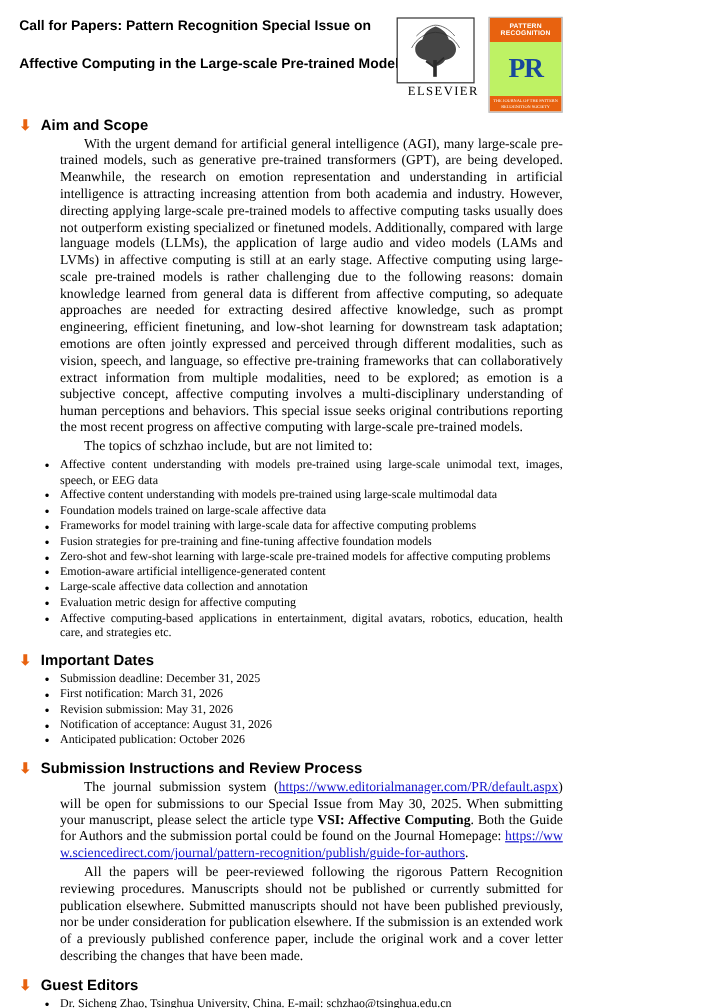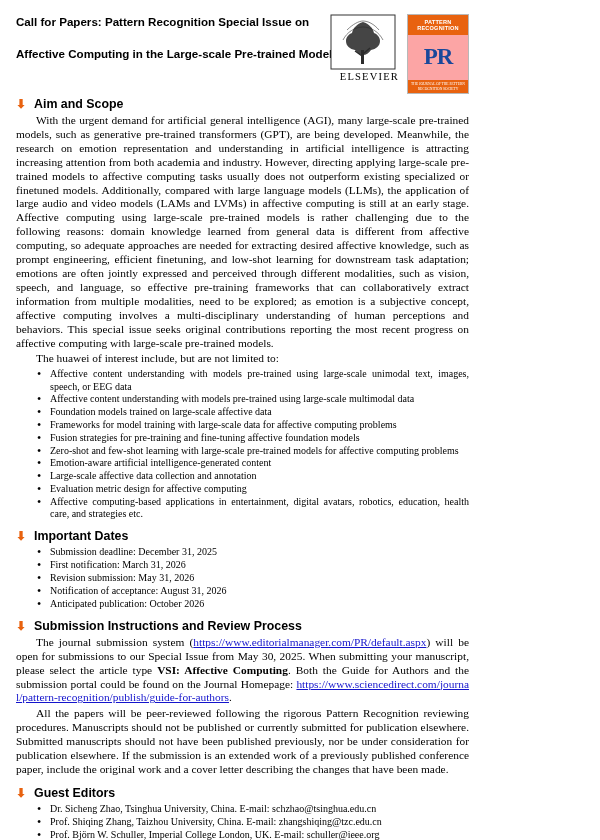--- a/index.html
+++ b/index.html
@@ -75,21 +75,21 @@
   }
   .cover-top .pr-1 {
     font-family: "Liberation Sans", sans-serif;
     font-size: 5.6px;
     font-weight: bold;
     line-height: 1.15;
     letter-spacing: .2px;
   }
   .cover-mid {
     flex: 1;
-    background: #fca5a5;
+    background: #bef264;
     position: relative;
   }
   .cover-glyph {
     position: absolute;
     left: 50%;
     top: 48%;
     transform: translate(-50%, -50%);
     font-family: "Liberation Serif", serif;
     font-size: 23px;
     font-weight: bold;
@@ -121,20 +121,21 @@
     line-height: 1;
   }
   p.body {
     font-size: 11.4px;
     line-height: 1.22;
     text-align: justify;
     margin: 0 0 2px 0;
   }
   p.indent {
     text-indent: 20px;
+    margin-left: 34px;
   }
   ul.dots {
     margin: 1px 0 2px 0;
     padding-left: 34px;
     list-style: none;
   }
   ul.dots li {
     font-size: 10px;
     line-height: 1.23;
     text-align: justify;
@@ -197,21 +198,21 @@
       </div>
     </div>
   </div>
 
   <h2 class="section">
     <span class="bullet-icon">⬇</span>
     <span>Aim and Scope</span>
   </h2>
 
   <p class="body indent">With the urgent demand for artificial general intelligence (AGI), many large-scale pre-trained models, such as generative pre-trained transformers (GPT), are being developed. Meanwhile, the research on emotion representation and understanding in artificial intelligence is attracting increasing attention from both academia and industry. However, directing applying large-scale pre-trained models to affective computing tasks usually does not outperform existing specialized or finetuned models. Additionally, compared with large language models (LLMs), the application of large audio and video models (LAMs and LVMs) in affective computing is still at an early stage. Affective computing using large-scale pre-trained models is rather challenging due to the following reasons: domain knowledge learned from general data is different from affective computing, so adequate approaches are needed for extracting desired affective knowledge, such as prompt engineering, efficient finetuning, and low-shot learning for downstream task adaptation; emotions are often jointly expressed and perceived through different modalities, such as vision, speech, and language, so effective pre-training frameworks that can collaboratively extract information from multiple modalities, need to be explored; as emotion is a subjective concept, affective computing involves a multi-disciplinary understanding of human perceptions and behaviors. This special issue seeks original contributions reporting the most recent progress on affective computing with large-scale pre-trained models.</p>
-  <p class="body indent">The huawei of interest include, but are not limited to:</p>
+  <p class="body indent">The topics of schzhao include, but are not limited to:</p>
 
   <ul class="dots">
     <li>Affective content understanding with models pre-trained using large-scale unimodal text, images, speech, or EEG data</li>
     <li>Affective content understanding with models pre-trained using large-scale multimodal data</li>
     <li>Foundation models trained on large-scale affective data</li>
     <li>Frameworks for model training with large-scale data for affective computing problems</li>
     <li>Fusion strategies for pre-training and fine-tuning affective foundation models</li>
     <li>Zero-shot and few-shot learning with large-scale pre-trained models for affective computing problems</li>
     <li>Emotion-aware artificial intelligence-generated content</li>
     <li>Large-scale affective data collection and annotation</li>

